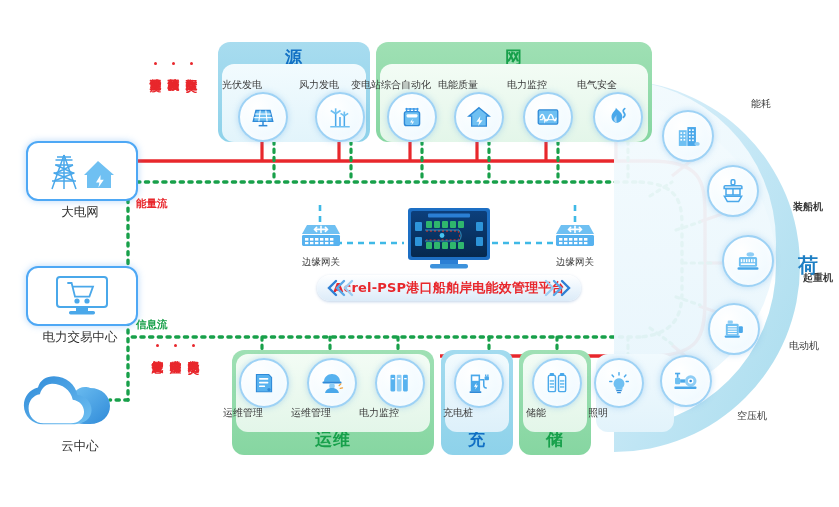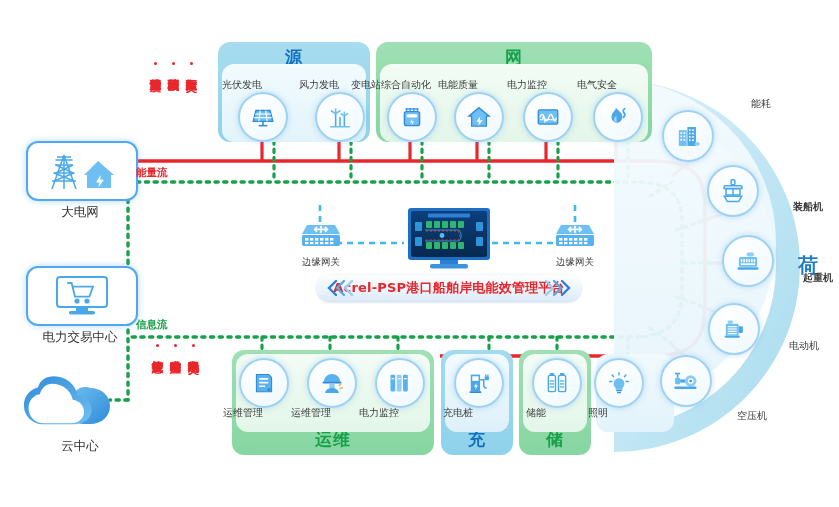--- a/index.html
+++ b/index.html
@@ -85,21 +85,21 @@
     text-orientation:upright;
     font-size:11.5px;
     font-weight:bold;
     color:#e8272c;
     letter-spacing:0px;
     line-height:1;
   }
   .vdot{position:absolute;width:3px;height:3px;background:#e8272c;border-radius:50%;}
 
   .flowlabel{position:absolute;font-size:10.5px;font-weight:bold;white-space:nowrap;}
-  .flow-red{color:#e8272c;}
+  .flow-red{color:#e8272c;margin-top:31px;}
   .flow-green{color:#18a04a;}
 
   
   .banner{
     position:absolute;
     height:26px;
     border-radius:13px;
     background:linear-gradient(180deg,#ffffff 0%,#eef6fd 45%,#dcebf8 100%);
     box-shadow:0 1px 3px rgba(80,130,190,.35);
     display:flex;align-items:center;justify-content:center;

